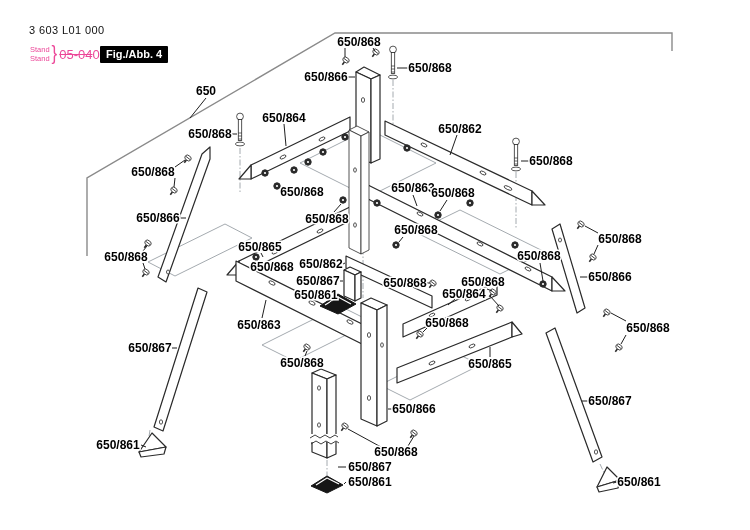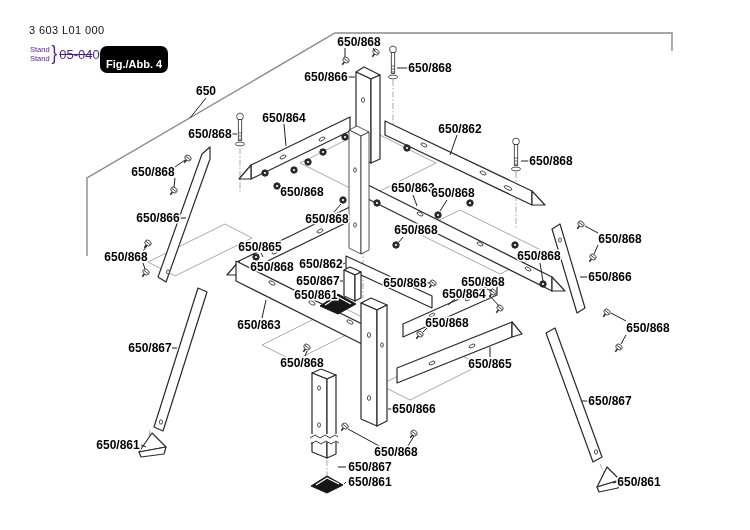--- a/index.html
+++ b/index.html
@@ -12,27 +12,27 @@
   .phantom{fill:none;stroke:#9aa0a6;stroke-width:0.9;stroke-dasharray:6 2 1.5 2;}
   .ghost{fill:none;stroke:#9aa0a6;stroke-width:0.9;}
   .leader{fill:none;stroke:#1f1f1f;stroke-width:1;}
   .table-line{fill:none;stroke:#8a8a8a;stroke-width:1.4;}
   .plabel{font:bold 12px "Liberation Sans",sans-serif;fill:#000;text-anchor:middle;
           paint-order:stroke;stroke:#ffffff;stroke-width:3px;}
   .foot-solid{fill:#161616;stroke:#161616;stroke-width:1;}
   .ridge{fill:none;stroke:#ffffff;stroke-width:1.2;stroke-linejoin:round;}
   
   .partnum{position:absolute;left:29px;top:24px;font-size:11px;color:#111;letter-spacing:.4px;}
-  .revision{position:absolute;left:30px;top:44px;display:flex;align-items:center;color:#4c1d95;}
+  .revision{position:absolute;left:30px;top:44px;display:flex;align-items:center;color:#ec4899;}
   .rev-words{display:flex;flex-direction:column;font-size:7.5px;line-height:9px;}
   .rev-brace{font-size:17px;font-weight:400;margin:0 2px 0 2px;transform:scaleY(1.15);}
   .rev-dates{display:flex;flex-direction:row;font-size:13px;line-height:9px;align-items:flex-end;}
   .rev-dates .old{text-decoration:line-through;}
   .figbox{position:absolute;left:100px;top:46px;background:#000;color:#fff;
-          font-size:11px;font-weight:bold;padding:12px 6px 3px 6px;border-radius:7px;}
+          font-size:11px;font-weight:bold;padding:2px 6px 3px 6px;border-radius:1px;}
   .footer{position:absolute;left:30px;top:462px;font-size:8.5px;line-height:9.8px;color:#111;}
 </style>
 </head>
 <body>
 
 <div class="sheet">
 
   <svg id="diagram-svg" width="750" height="530" viewBox="0 0 750 530">
     <defs>
       <symbol id="sym-bolt" overflow="visible">

